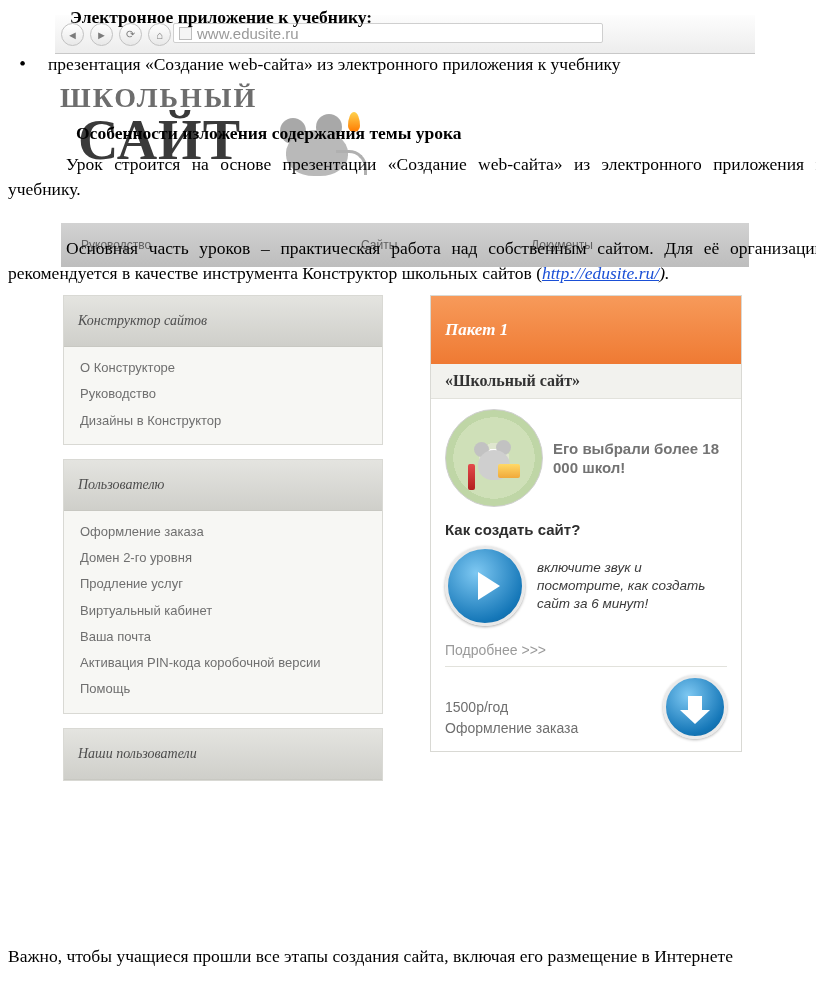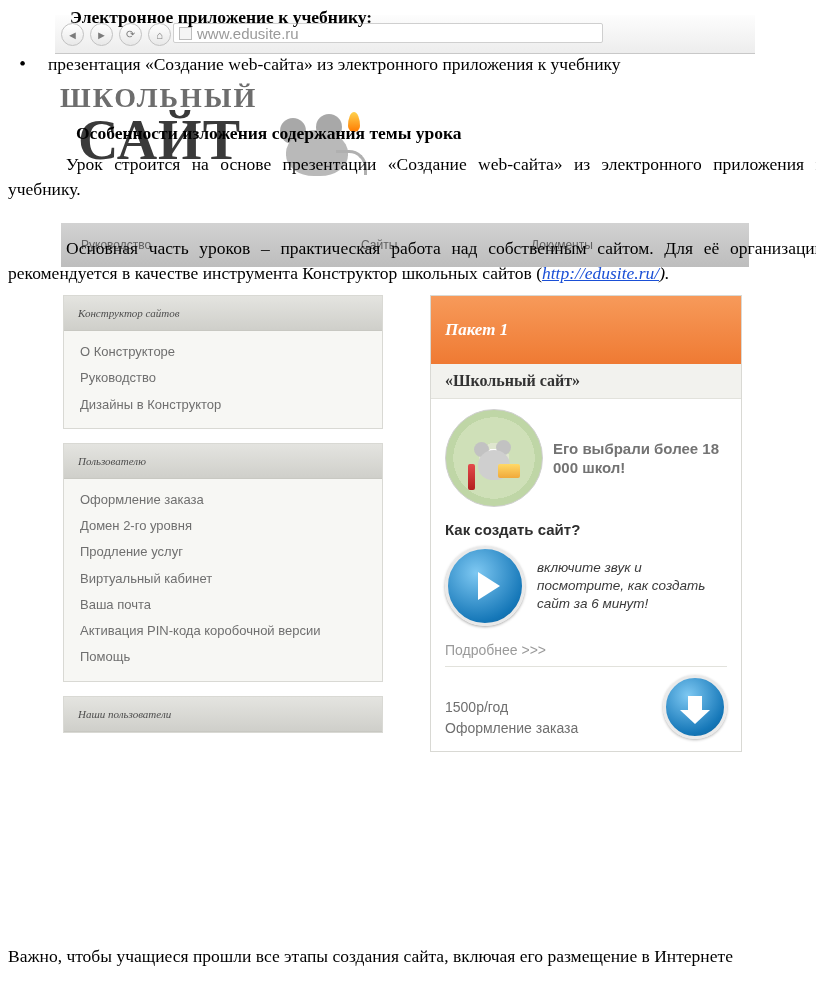--- a/index.html
+++ b/index.html
@@ -260,23 +260,23 @@
   .panel {
     background: #f7f7f4;
     border: 1px solid #d9d9d4;
     margin-bottom: 14px;
   }
   .panel-head {
     background: linear-gradient(#e4e4e0, #cfcfca);
     border-bottom: 1px solid #c8c8c2;
     font-family: "Liberation Serif", serif;
     font-style: italic;
-    font-size: 11px;
+    font-size: 14px;
     color: #4d4d4d;
-    padding: 11px 14px;
+    padding: 17px 14px;
   }
   .panel-body {
     padding: 8px 0 10px 0;
   }
   .panel-item {
     font-family: "Liberation Sans", sans-serif;
     font-size: 13px;
     color: #6f6f6f;
     padding: 5px 16px;
     line-height: 1.25;

